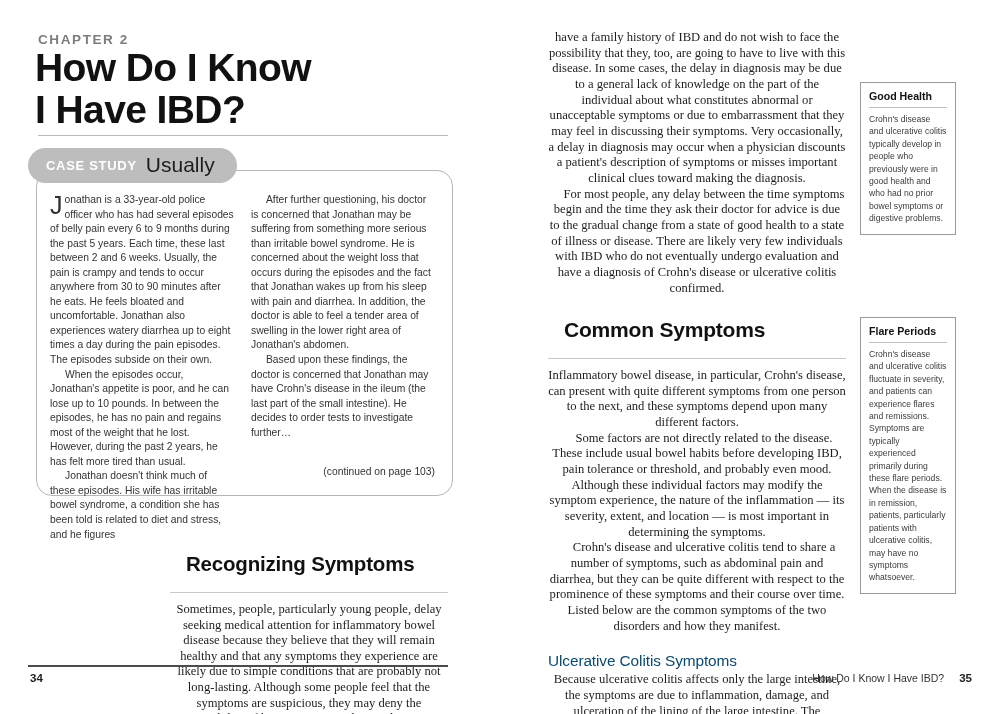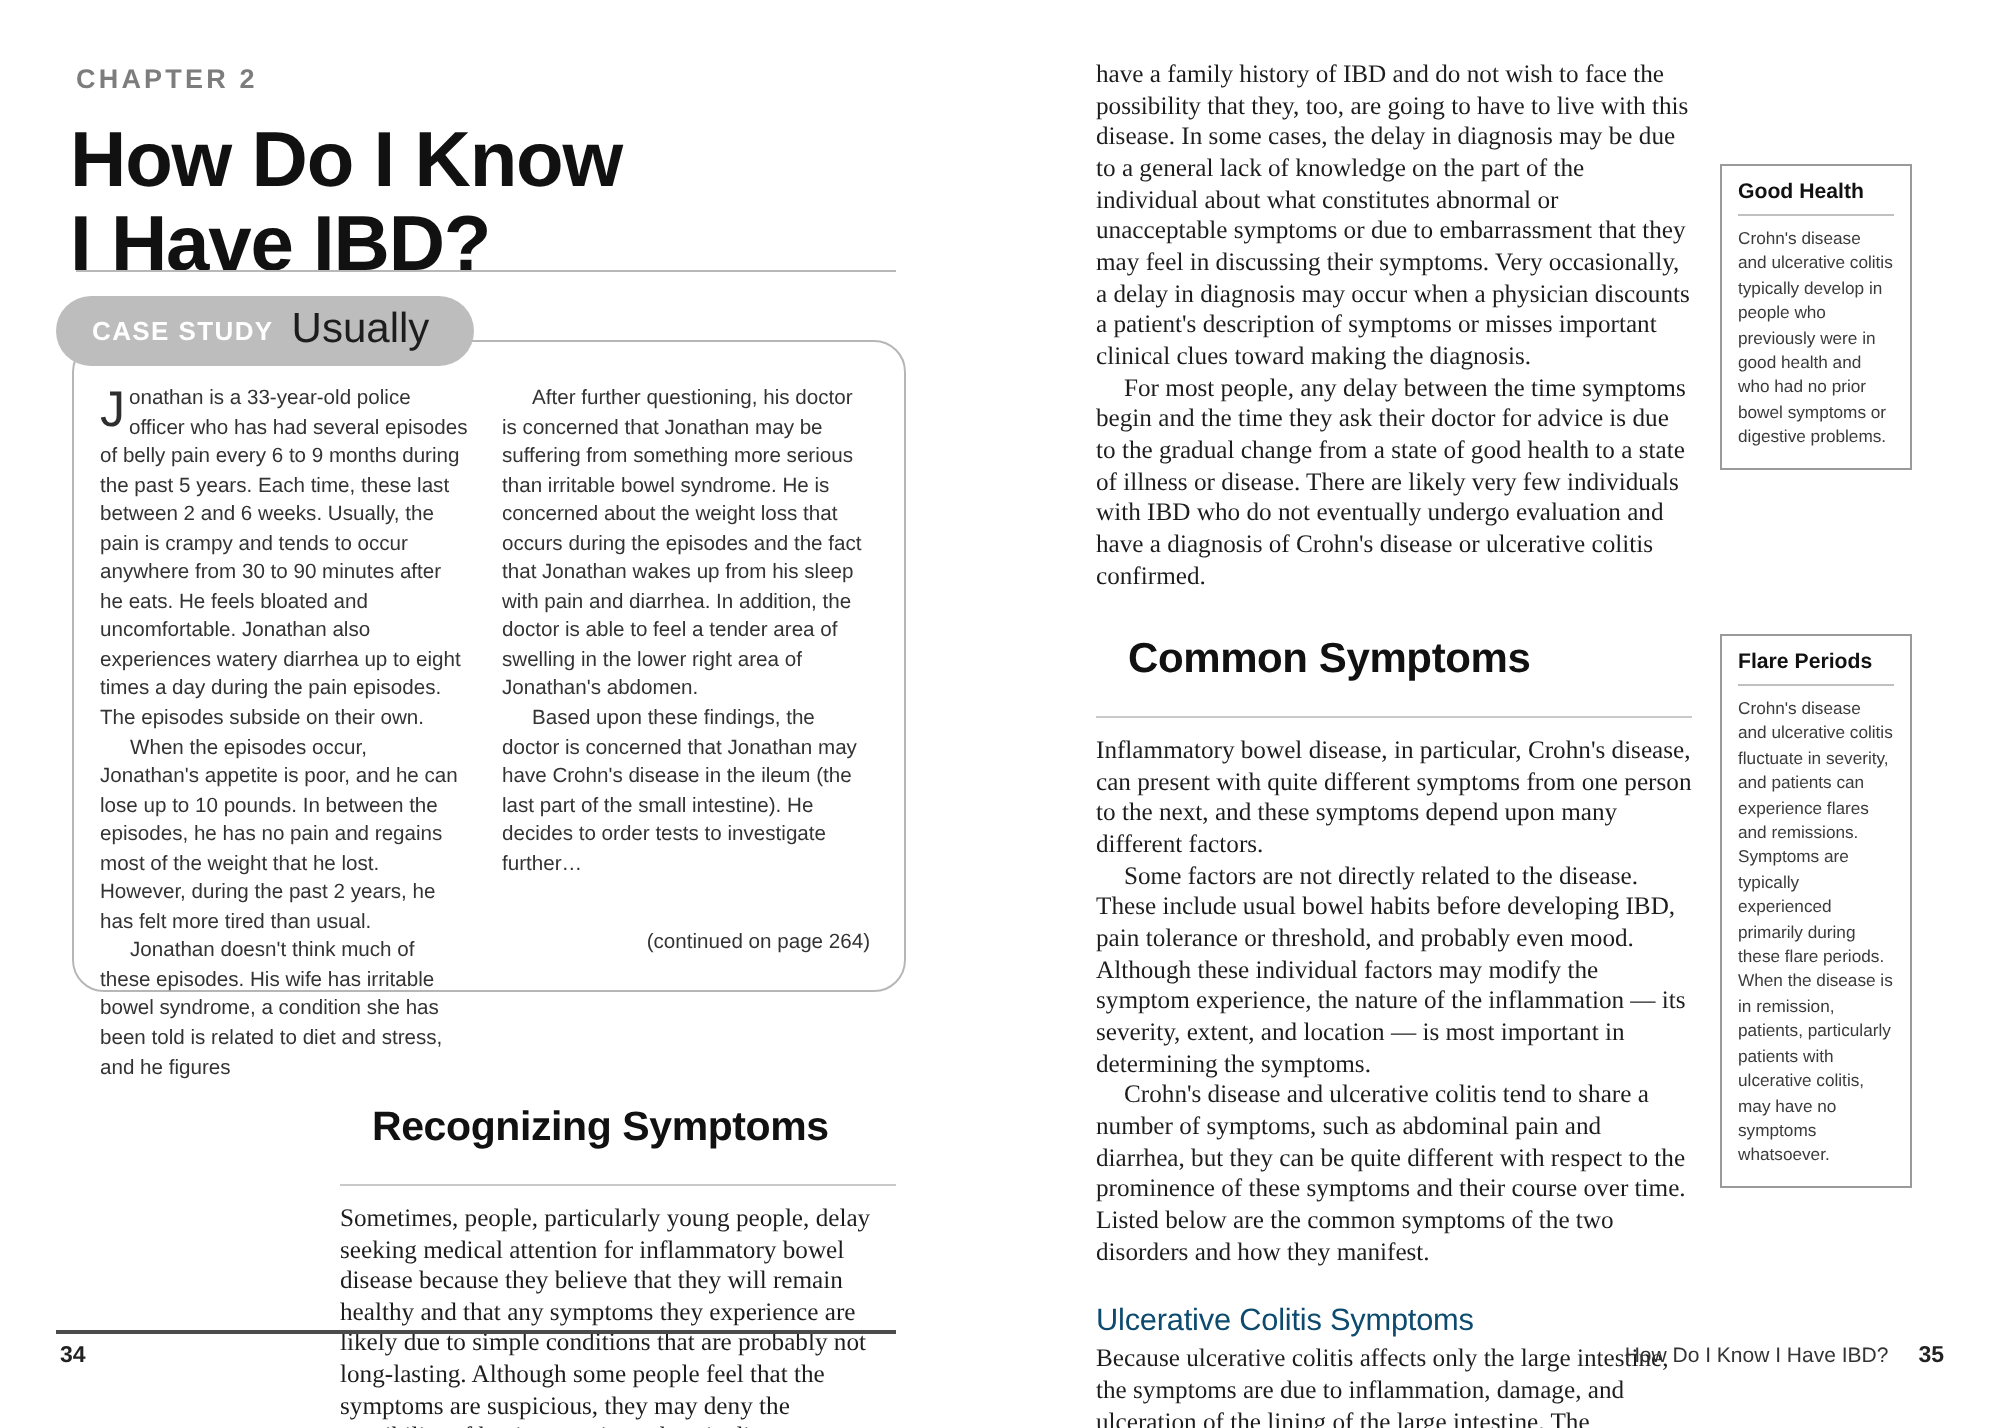--- a/index.html
+++ b/index.html
@@ -31,21 +31,21 @@
     position: absolute;
     left: 38px; top: 32px;
     font-family: "Liberation Sans", sans-serif;
     font-weight: bold;
     font-size: 13.5px;
     letter-spacing: 1.6px;
     color: #7d7d7d;
   }
   .chapter-title {
     position: absolute;
-    left: 35px; top: 60px;
+    left: 35px; top: 47px;
     width: 430px;
     font-family: "Liberation Sans", sans-serif;
     font-weight: bold;
     font-size: 39px;
     line-height: 42px;
     letter-spacing: -0.6px;
     color: #111111;
   }
   .chapter-title .l2 { display: block; }
   .rule-title {
@@ -151,21 +151,21 @@
     background: #c9c9c9;
     margin: 7px 0 9px 0;
   }
   .rs-rule.bottom { margin: 11px 0 0 0; background: #555555; }
   .body-text {
     font-family: "Liberation Serif", serif;
     font-size: 12.6px;
     line-height: 15.6px;
     color: #1d1d1d;
     margin: 0;
-    text-align: left;
+    text-align: center;
   }
   .body-text + .body-text { text-indent: 14px; }
 
   .foot-rule-left {
     position: absolute;
     left: 28px; top: 665px;
     width: 420px; height: 1.6px;
     background: #4b4b4b;
   }
   .folio-left {
@@ -280,21 +280,21 @@
 
     <div class="case-cols">
       <div class="case-col">
         <p class="first"><span class="dropcap">J</span><span>onathan is a 33-year-old police officer who has had several episodes of belly pain every 6 to 9 months during the past 5 years. Each time, these last between 2 and 6 weeks. Usually, the pain is crampy and tends to occur anywhere from 30 to 90 minutes after he eats. He feels bloated and uncomfortable. Jonathan also experiences watery diarrhea up to eight times a day during the pain episodes. The episodes subside on their own.</span></p>
         <p>When the episodes occur, Jonathan's appetite is poor, and he can lose up to 10 pounds. In between the episodes, he has no pain and regains most of the weight that he lost. However, during the past 2 years, he has felt more tired than usual.</p>
         <p>Jonathan doesn't think much of these episodes. His wife has irritable bowel syndrome, a condition she has been told is related to diet and stress, and he figures</p>
       </div>
       <div class="case-col">
         <p>After further questioning, his doctor is concerned that Jonathan may be suffering from something more serious than irritable bowel syndrome. He is concerned about the weight loss that occurs during the episodes and the fact that Jonathan wakes up from his sleep with pain and diarrhea. In addition, the doctor is able to feel a tender area of swelling in the lower right area of Jonathan's abdomen.</p>
         <p>Based upon these findings, the doctor is concerned that Jonathan may have Crohn's disease in the ileum (the last part of the small intestine). He decides to order tests to investigate further…</p>
-        <div class="cont-note">(continued on page 264)</div>
+        <div class="cont-note">(continued on page 103)</div>
       </div>
     </div>
 
     <div class="rs-block">
       <h2 class="sec-h2">Recognizing Symptoms</h2>
       <div class="rs-rule"></div>
       <p class="body-text">Sometimes, people, particularly young people, delay seeking medical attention for inflammatory bowel disease because they believe that they will remain healthy and that any symptoms they experience are likely due to simple conditions that are probably not long-lasting. Although some people feel that the symptoms are suspicious, they may deny the possibility of having a serious chronic disease, especially if they already</p>
       <div class="rs-rule bottom"></div>
     </div>
 

